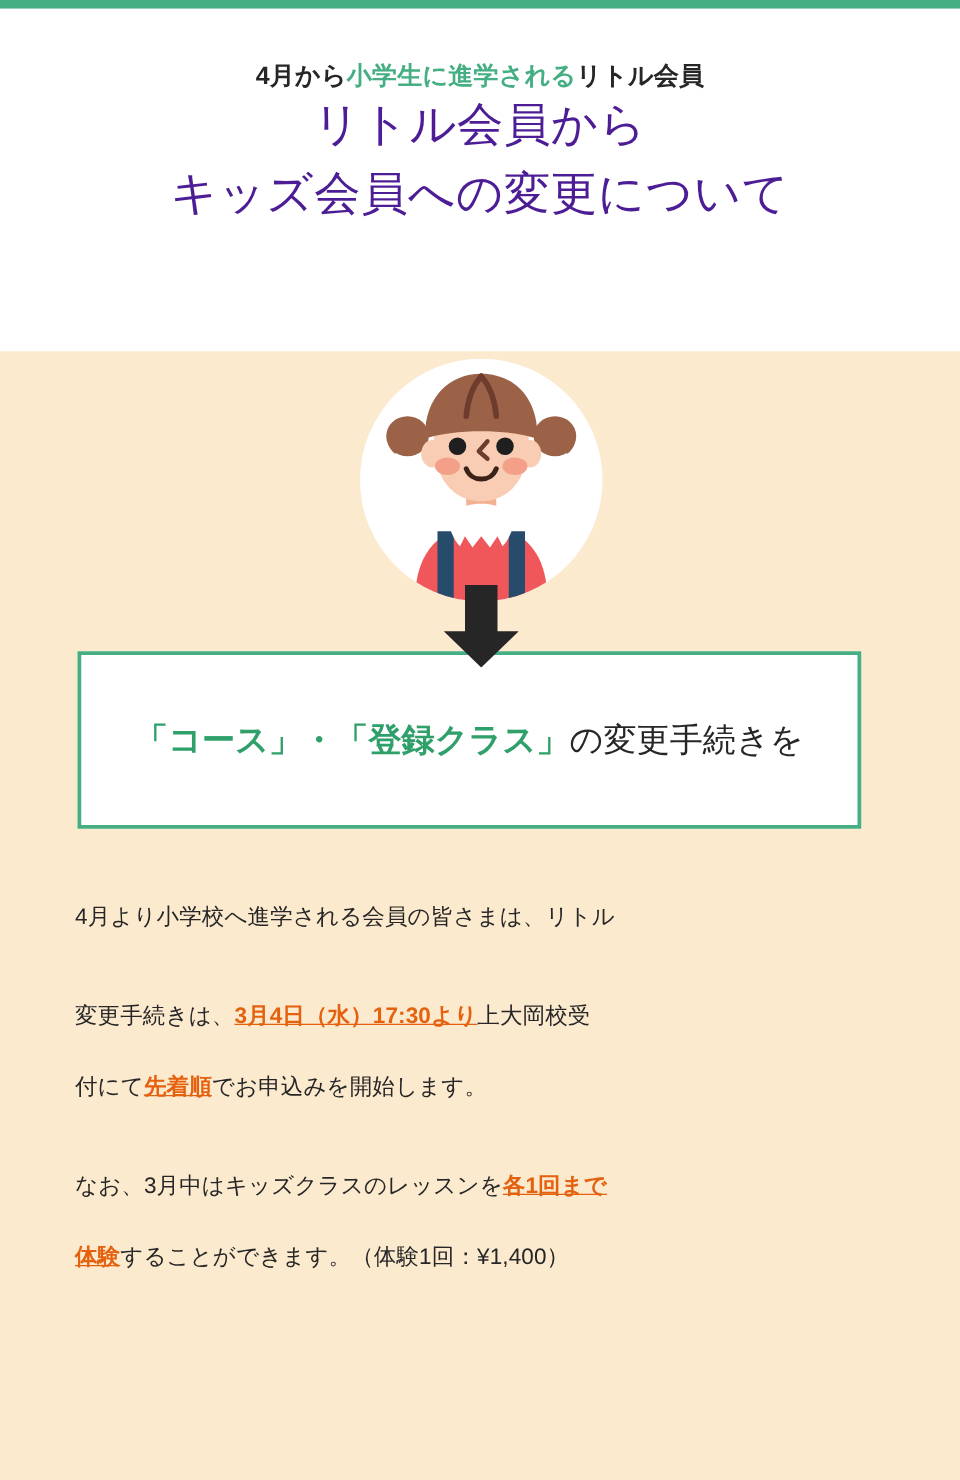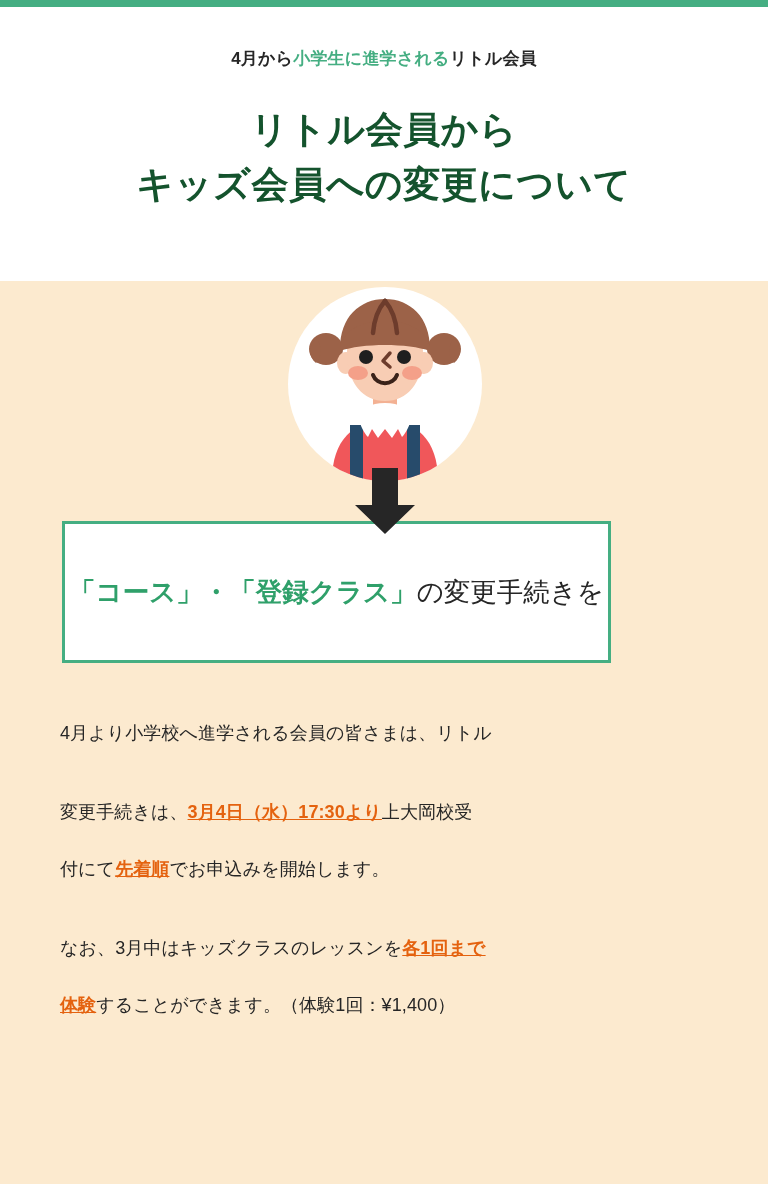--- a/index.html
+++ b/index.html
@@ -16,33 +16,32 @@
   .top-bar { height:7px; width:100%; background:#45ae82; }
 
   
   .header {
     background:#ffffff;
     padding:42px 0 0 0;
     height:274px;
     text-align:center;
   }
   .eyebrow {
-    font-size:17px;
+    font-size:20px;
     font-weight:700;
     color:#262626;
     letter-spacing:0.2px;
     line-height:1.2;
     white-space:nowrap;
   }
   .eyebrow .grn { color:#45ae82; }
   .title {
-    margin-top:34px;
     font-size:37px;
-    font-weight:700;
-    color:#14532d;
+    font-weight:400;
+    color:#4c1d95;
     line-height:1.48;
     letter-spacing:0.5px;
   }
   .title .ln { display:block; white-space:nowrap; }
 
   
   .cream {
     background:#fceacf;
     height:903px;
     position:relative;
@@ -67,21 +66,21 @@
     position:absolute;
     left:355px; top:187px;
     width:60px; height:66px;
     z-index:5;
   }
 
   
   .callout {
     position:absolute;
     left:62px; top:240px;
-    width:549px; height:142px;
+    width:627px; height:142px;
     background:#ffffff;
     border:3px solid #45ae82;
     display:flex;
     align-items:center;
     justify-content:center;
     text-align:center;
   }
   .callout-text {
     font-size:26.5px;
     line-height:1.62;

